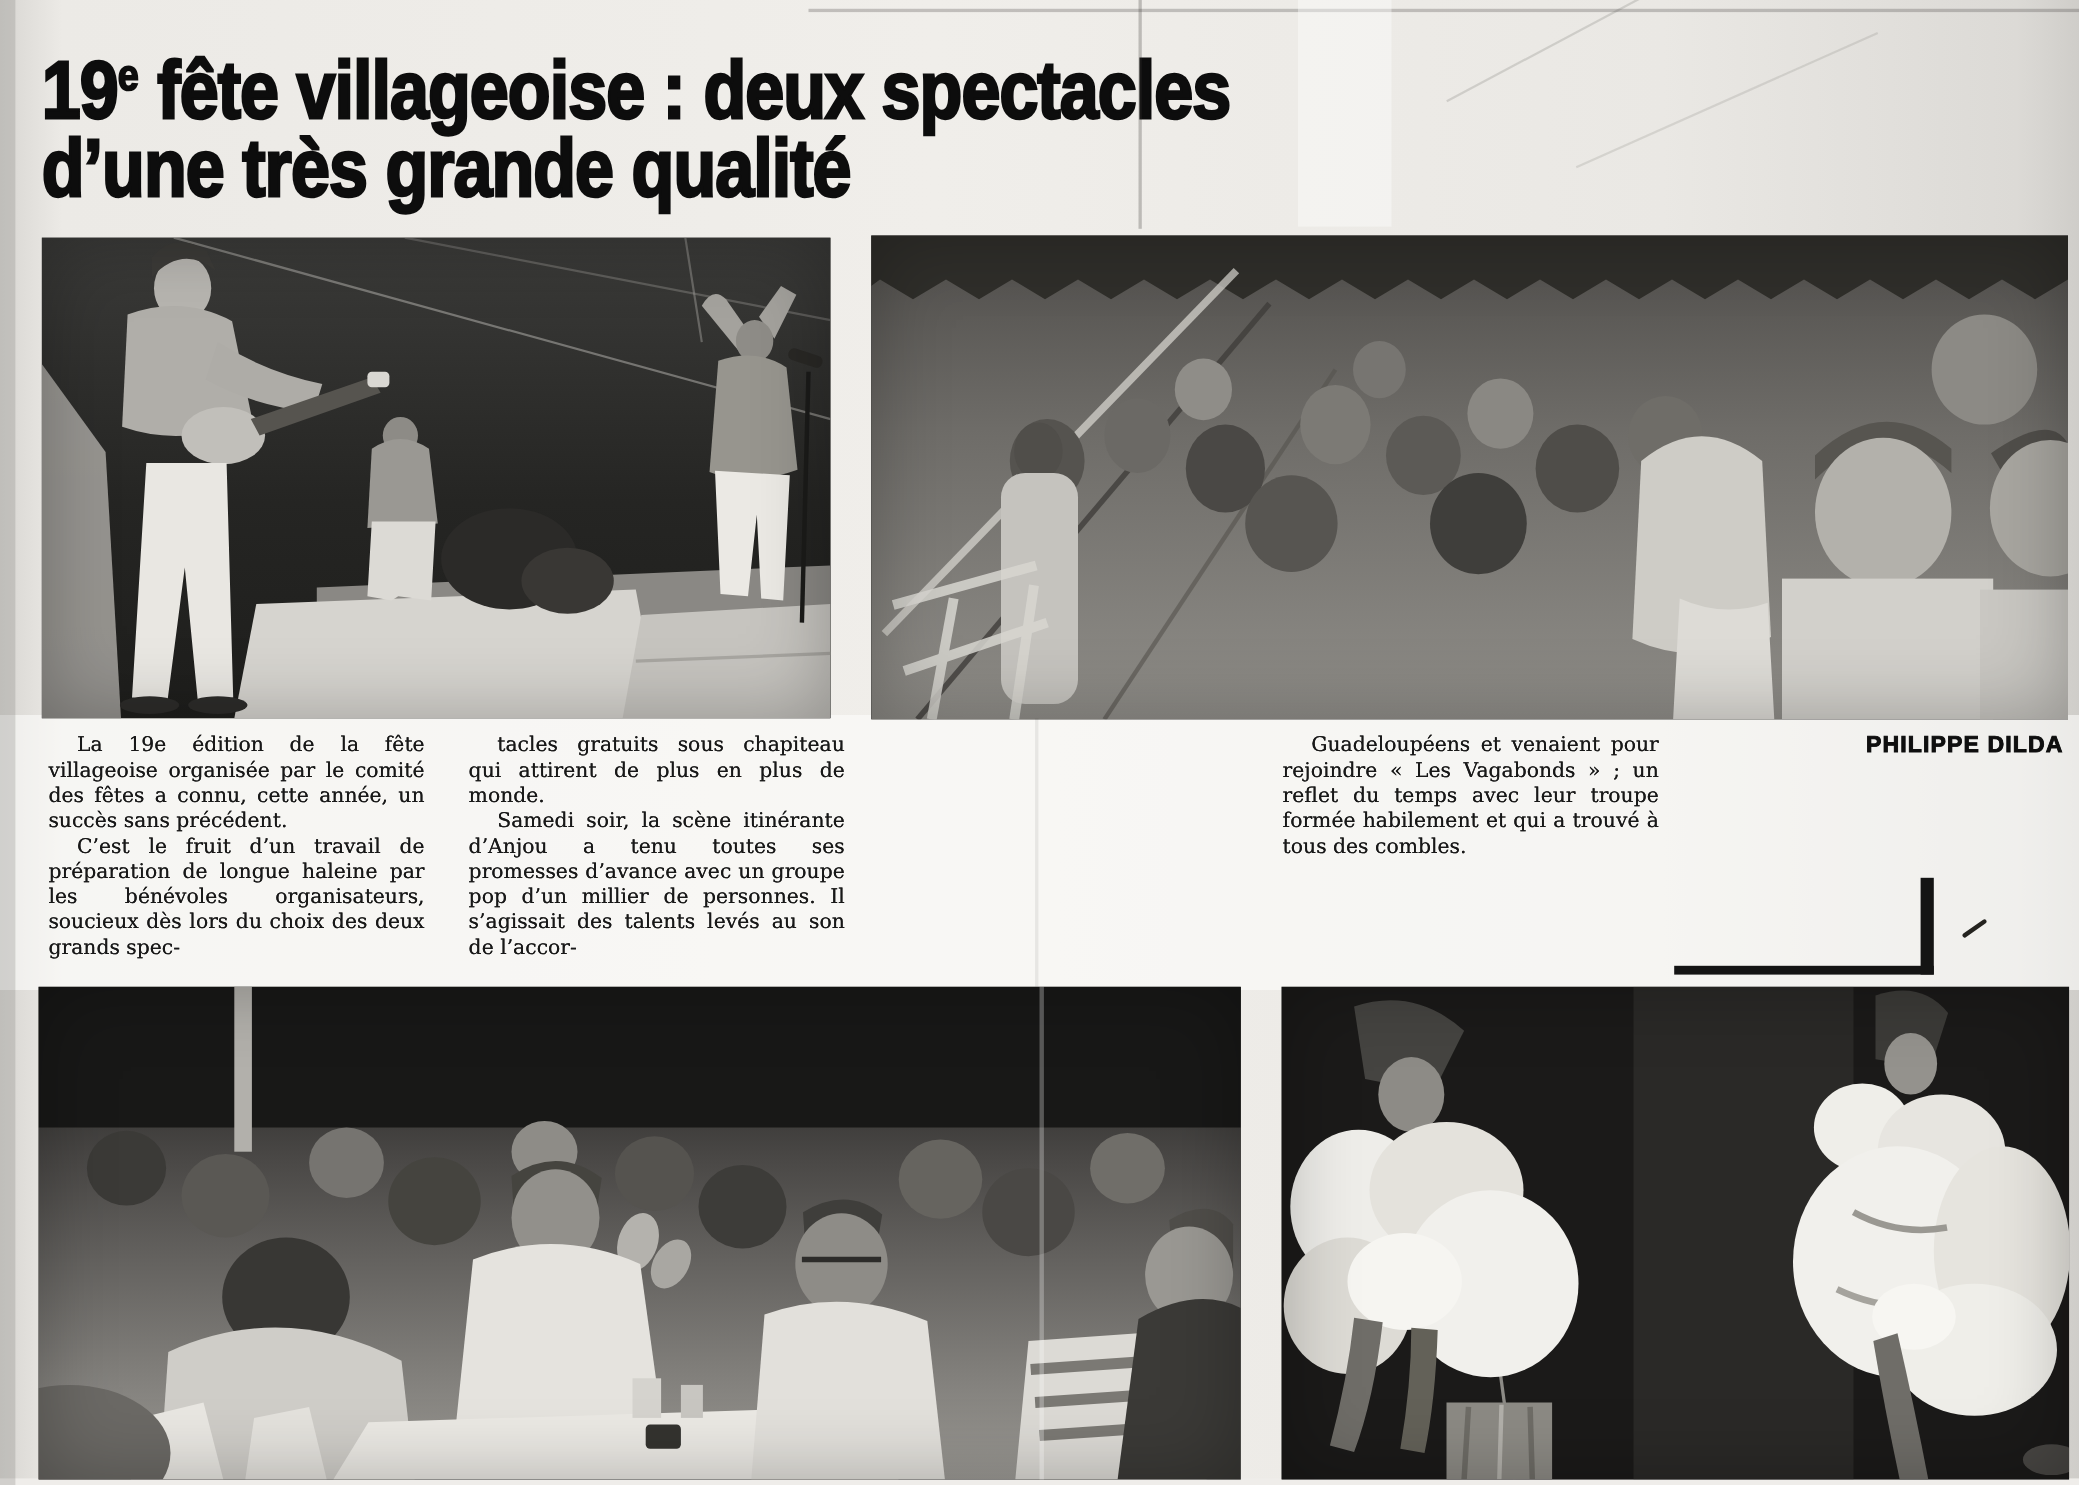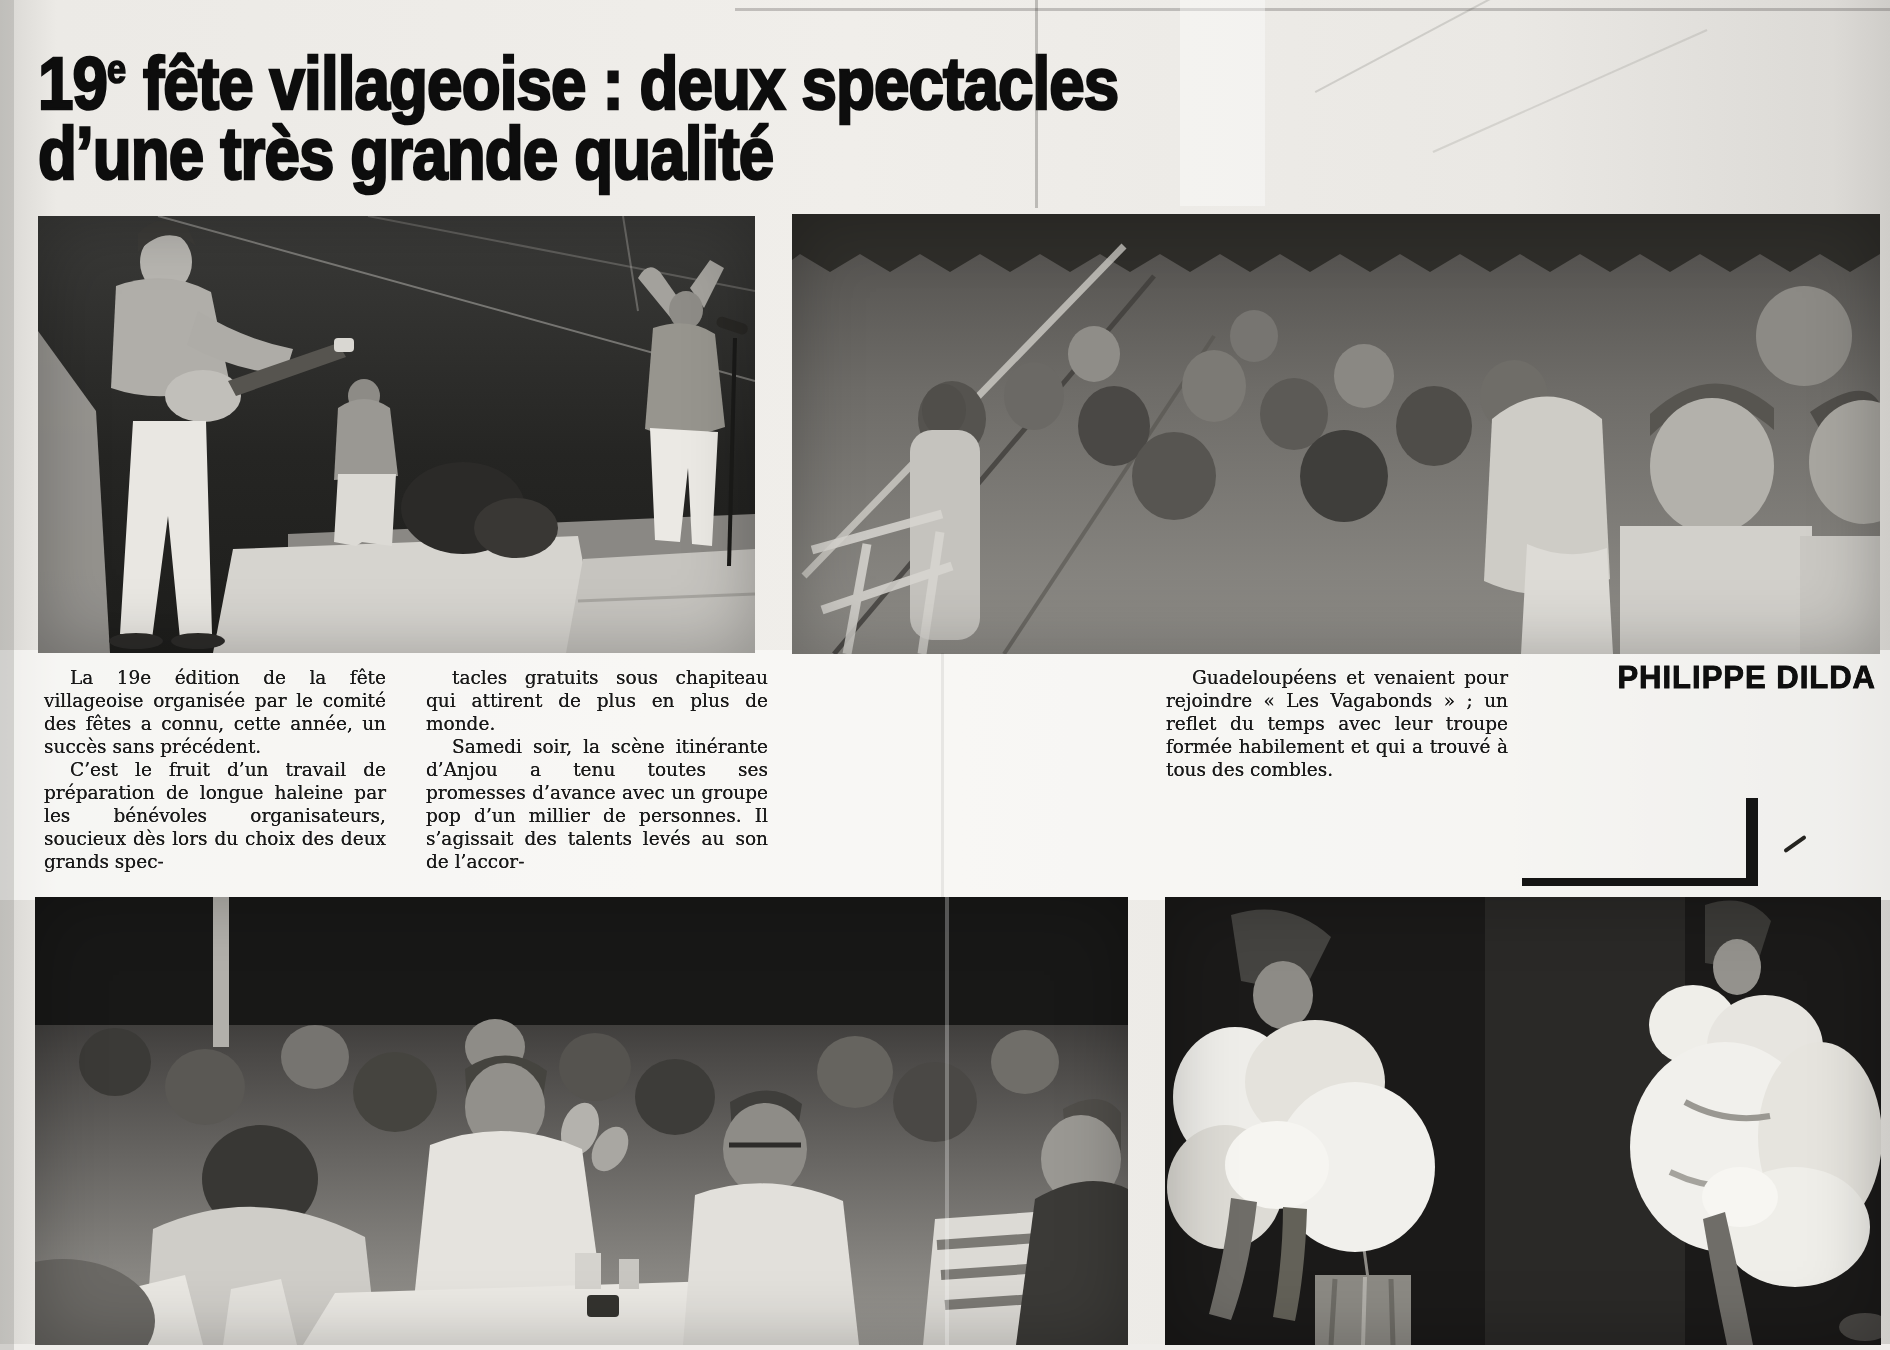--- a/index.html
+++ b/index.html
@@ -28,21 +28,21 @@
   #photo-tables  {left:35px;  top:897px;width:1093px;height:448px;}
   #photo-cancan  {left:1165px;top:897px;width:716px; height:448px;}
   
   .col{position:absolute;top:666px;width:342px;font-size:18.5px;line-height:23px;
     text-align:justify;color:#181818;text-shadow:0 0 .5px rgba(15,15,15,.9);}
   .col p{margin:0;text-indent:26px;}
   #col-5 p{text-indent:0;}
   #col-1{left:44px;}  #col-2{left:426px;} #col-3{left:792px;}
   #col-4{left:1166px;} #col-5{left:1540px;width:336px;}
   .byline{margin-top:10px;text-align:right;font-family:"Liberation Sans",sans-serif;
-    font-weight:bold;font-size:31px;letter-spacing:1px;color:#0f0f0f;
+    font-weight:bold;font-size:21px;letter-spacing:1px;color:#0f0f0f;
     -webkit-text-stroke:.8px #0f0f0f;text-indent:0;}
   
   #corner-mark{position:absolute;left:1522px;top:798px;width:224px;height:80px;
     border-right:12px solid #141414;border-bottom:8px solid #141414;}
   #pen-mark{position:absolute;left:1782px;top:842px;width:26px;height:4px;background:#24231f;
     border-radius:2px;transform:rotate(-35deg);}
   
   .artifact{position:absolute;pointer-events:none;}
   #fold-top{left:1035px;top:0;width:3px;height:208px;background:rgba(60,58,55,.28);}
   #scan-line-top{left:735px;top:8px;width:1155px;height:3px;background:rgba(50,48,46,.25);}

